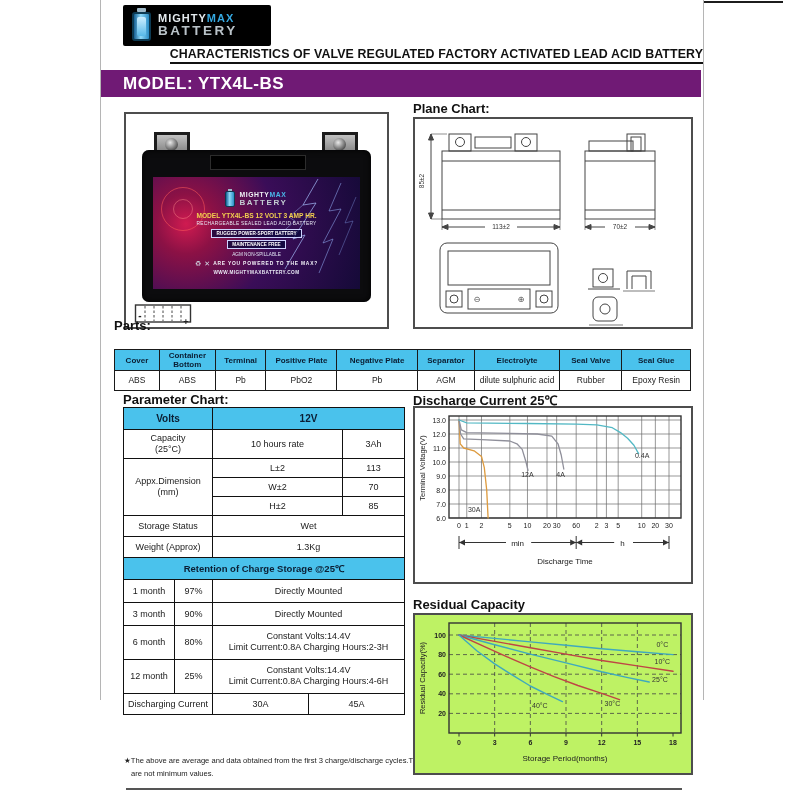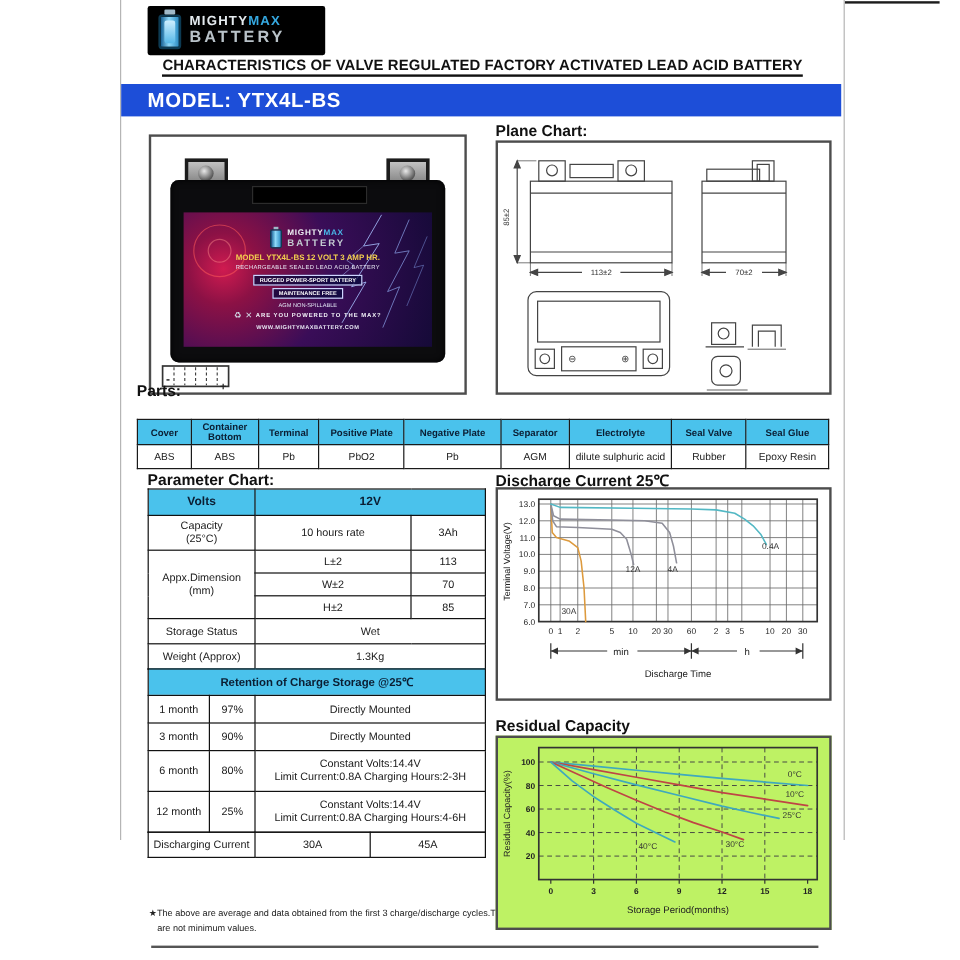--- a/index.html
+++ b/index.html
@@ -14,21 +14,21 @@
   .logo-box{left:22px;top:5px;width:148px;height:41px;background:#000;display:flex;align-items:center;border-radius:2px;}
   .batt-icon{position:relative;width:19px;height:29px;margin:4px 7px 2px 9px;
     background:linear-gradient(90deg,#155f93,#8ed9f9 45%,#2b8cc4);border:2px solid #0d3a52;border-radius:3px;}
   .batt-icon::before{content:"";position:absolute;top:-6px;left:3px;right:3px;height:4px;background:#9fb9c8;border-radius:1px;}
   .batt-icon::after{content:"";position:absolute;left:3px;right:3px;top:3px;bottom:3px;
     background:linear-gradient(180deg,#cdeeff,#58b9e8);border-radius:2px;}
   .logo-text{line-height:1.05;}
   .logo-l1{font-size:11px;font-weight:bold;letter-spacing:1px;}
   .logo-l1 .a{color:#e4eaee;}  .logo-l1 .b{color:#35a8e0;}
   .logo-l2{font-size:13.5px;font-weight:bold;letter-spacing:2.5px;color:#b9c2c8;}
-  .doc-title{left:0;top:47px;width:100%;text-align:center;font-size:12.4px;font-weight:bold;letter-spacing:.1px;}
+  .doc-title{left:0;top:47px;width:100%;text-align:right;font-size:12.4px;font-weight:bold;letter-spacing:.1px;}
   .doc-title span{border-bottom:2px solid #111;padding-bottom:1px;}
   .model-banner{left:0;top:70px;width:600px;height:27px;line-height:27px;padding-left:22px;
     color:#fff;font-size:17px;font-weight:bold;letter-spacing:.5px;}
 
   
   .sec-h{font-size:13px;font-weight:bold;}
 
   
   .photo-box{left:23px;top:112px;width:265px;height:217px;border:2px solid #4d4d4d;background:#fff;}
   .batt-term{position:absolute;top:18px;width:36px;height:25px;background:linear-gradient(180deg,#c2c2c2,#7e7e7e);
@@ -107,21 +107,21 @@
 
   <div class="abs logo-box">
     <div class="batt-icon"></div>
     <div class="logo-text">
       <div class="logo-l1"><span class="a">MIGHTY</span><span class="b">MAX</span></div>
       <div class="logo-l2">BATTERY</div>
     </div>
   </div>
 
   <div class="abs doc-title"><span>CHARACTERISTICS OF VALVE REGULATED FACTORY ACTIVATED LEAD ACID  BATTERY</span></div>
-  <div class="abs model-banner" style="background:#1d4ed8;">MODEL: YTX4L-BS</div>
+  <div class="abs model-banner" style="background:#701a75;">MODEL: YTX4L-BS</div>
 
   <div class="abs photo-box">
     <div class="batt-term" style="left:28px;"></div>
     <div class="batt-term" style="left:196px;"></div>
     <div class="batt-body">
       <div class="batt-topslot"></div>
       <div class="batt-label">
         <div class="flare"></div>
         <div class="flare2"></div>
         <svg class="lightning" viewBox="0 0 207 112">

